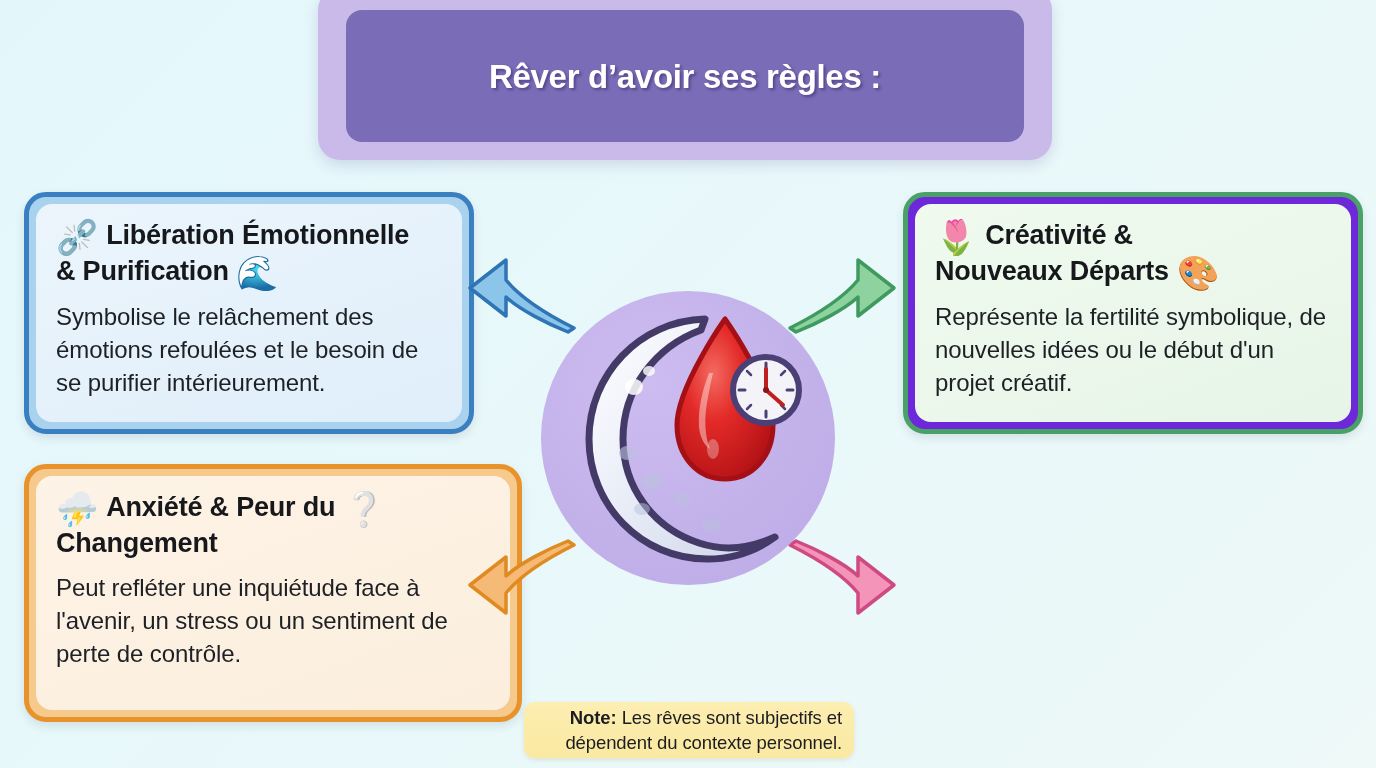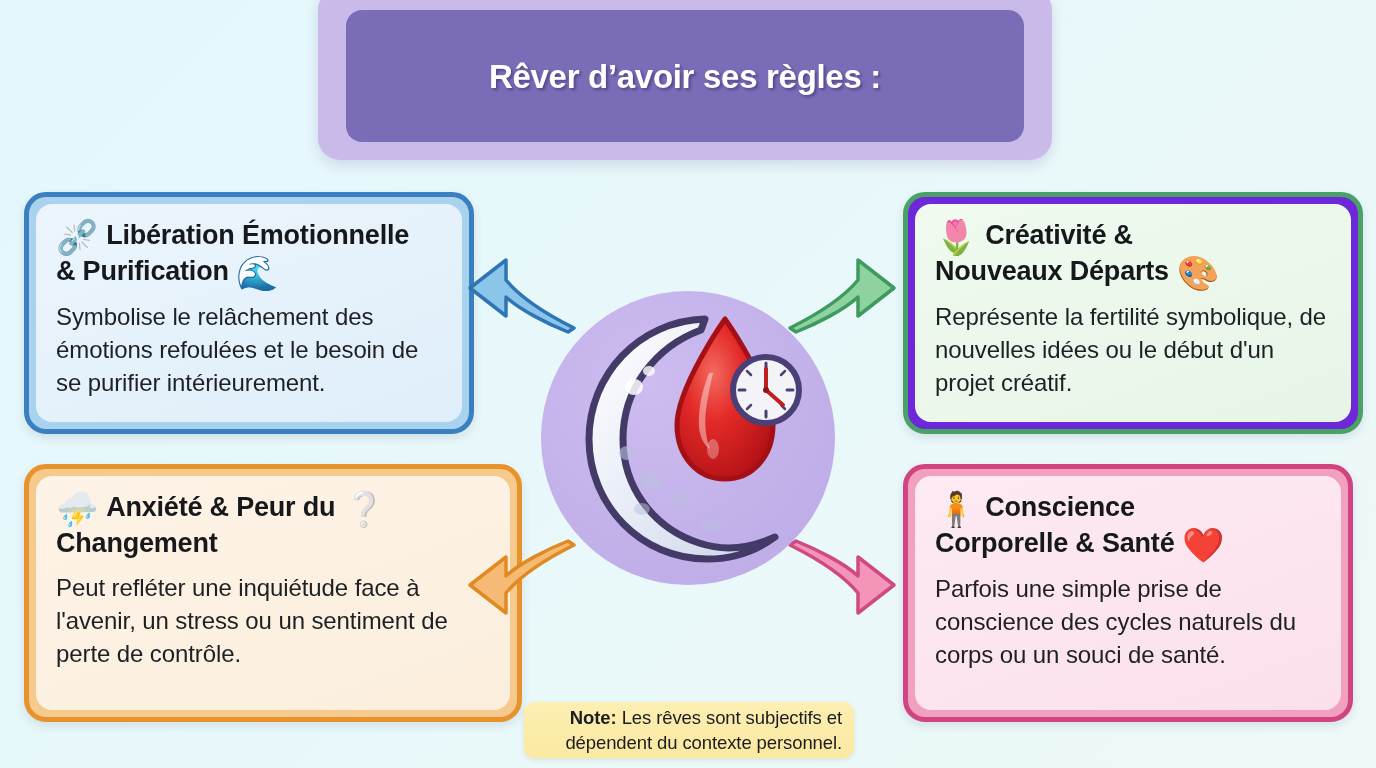--- a/index.html
+++ b/index.html
@@ -202,29 +202,20 @@
   <div class="card card-orange">
     <div class="card-inner">
       <div class="card-head">
         <span class="head-emoji-lead">⛈️</span><span>Anxiété &amp; Peur du</span><span class="head-emoji-trail">❔</span><br>
         <span>Changement</span>
       </div>
       <div class="card-body">Peut refléter une inquiétude face à l'avenir, un stress ou un sentiment de perte de contrôle.</div>
     </div>
   </div>
 
-  <div class="card card-pink">
-    <div class="card-inner">
-      <div class="card-head">
-        <span class="head-emoji-lead">🧍</span><span>Conscience</span><br>
-        <span>Corporelle &amp; Santé</span><span class="head-emoji-trail">❤️</span>
-      </div>
-      <div class="card-body">Parfois une simple prise de conscience des cycles naturels du corps ou un souci de santé.</div>
-    </div>
-  </div>
 
   <svg class="arrow-svg arr-tl" width="120" height="95" viewBox="0 0 120 95">
     <path d="M112 88 C92 78 62 62 44 40 L44 20 L8 48 L44 76 L44 57 C58 70 86 84 106 92 Z" fill="#8cc5ea" stroke="#2f74b4" stroke-width="3.5" stroke-linejoin="round"></path>
   </svg>
 
   <svg class="arrow-svg arr-tr" width="120" height="95" viewBox="0 0 120 95">
     <path d="M8 88 C28 78 58 62 76 40 L76 20 L112 48 L76 76 L76 57 C62 70 34 84 14 92 Z" fill="#8ed2a0" stroke="#3f9a5f" stroke-width="3.5" stroke-linejoin="round"></path>
   </svg>
 
   <svg class="arrow-svg arr-bl" width="120" height="95" viewBox="0 0 120 95">

